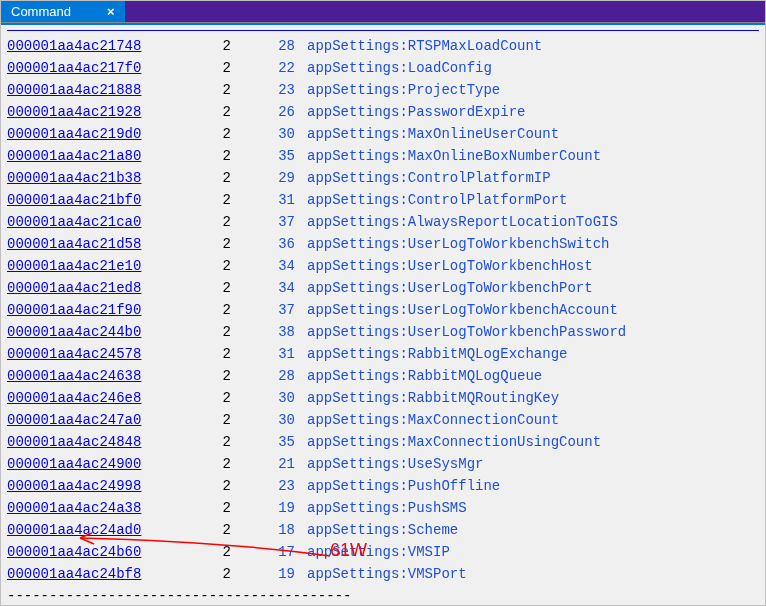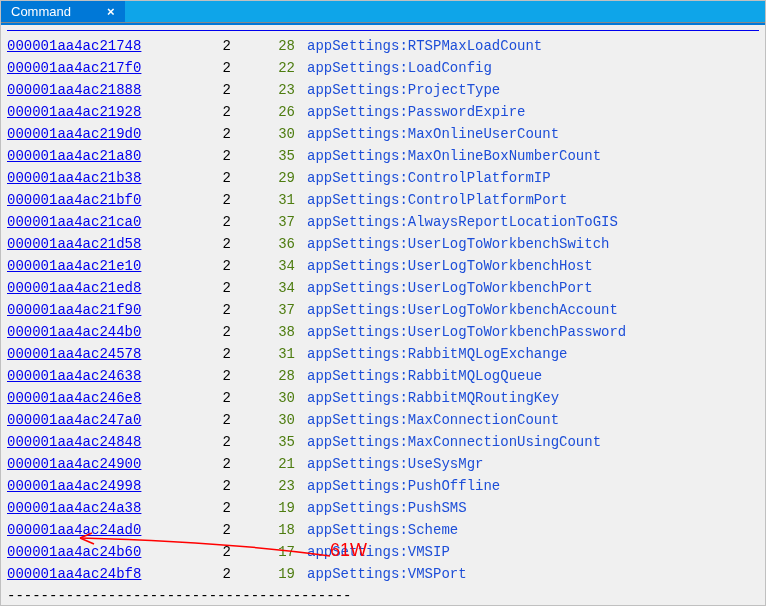--- a/index.html
+++ b/index.html
@@ -14,21 +14,21 @@
     }
     .window {
       width: 100%;
       height: 100%;
       background: #f0f0f0;
       border: 1px solid #c0c0c0;
     }
     .titlebar {
       display: flex;
       align-items: stretch;
-      background: #0ea5e9;
+      background: #4c1d95;
       height: 22px;
       border-bottom: 1px solid #888;
     }
     .title-tab {
       background: #0078d7;
       color: #fff;
       padding: 2px 10px;
       font-family: 'Segoe UI', Tahoma, sans-serif;
       font-size: 13px;
       display: flex;
@@ -65,21 +65,21 @@
     }
     .ref {
       width: 60px;
       text-align: right;
       color: #000;
       padding-right: 6px;
     }
     .len {
       width: 70px;
       text-align: right;
-      color: #4d7c0f;
+      color: #1d4ed8;
       padding-right: 12px;
     }
     .str {
       color: #1d4ed8;
       flex: 1;
     }
     .dash-line {
       letter-spacing: 0px;
       color: #000;
       overflow: hidden;

